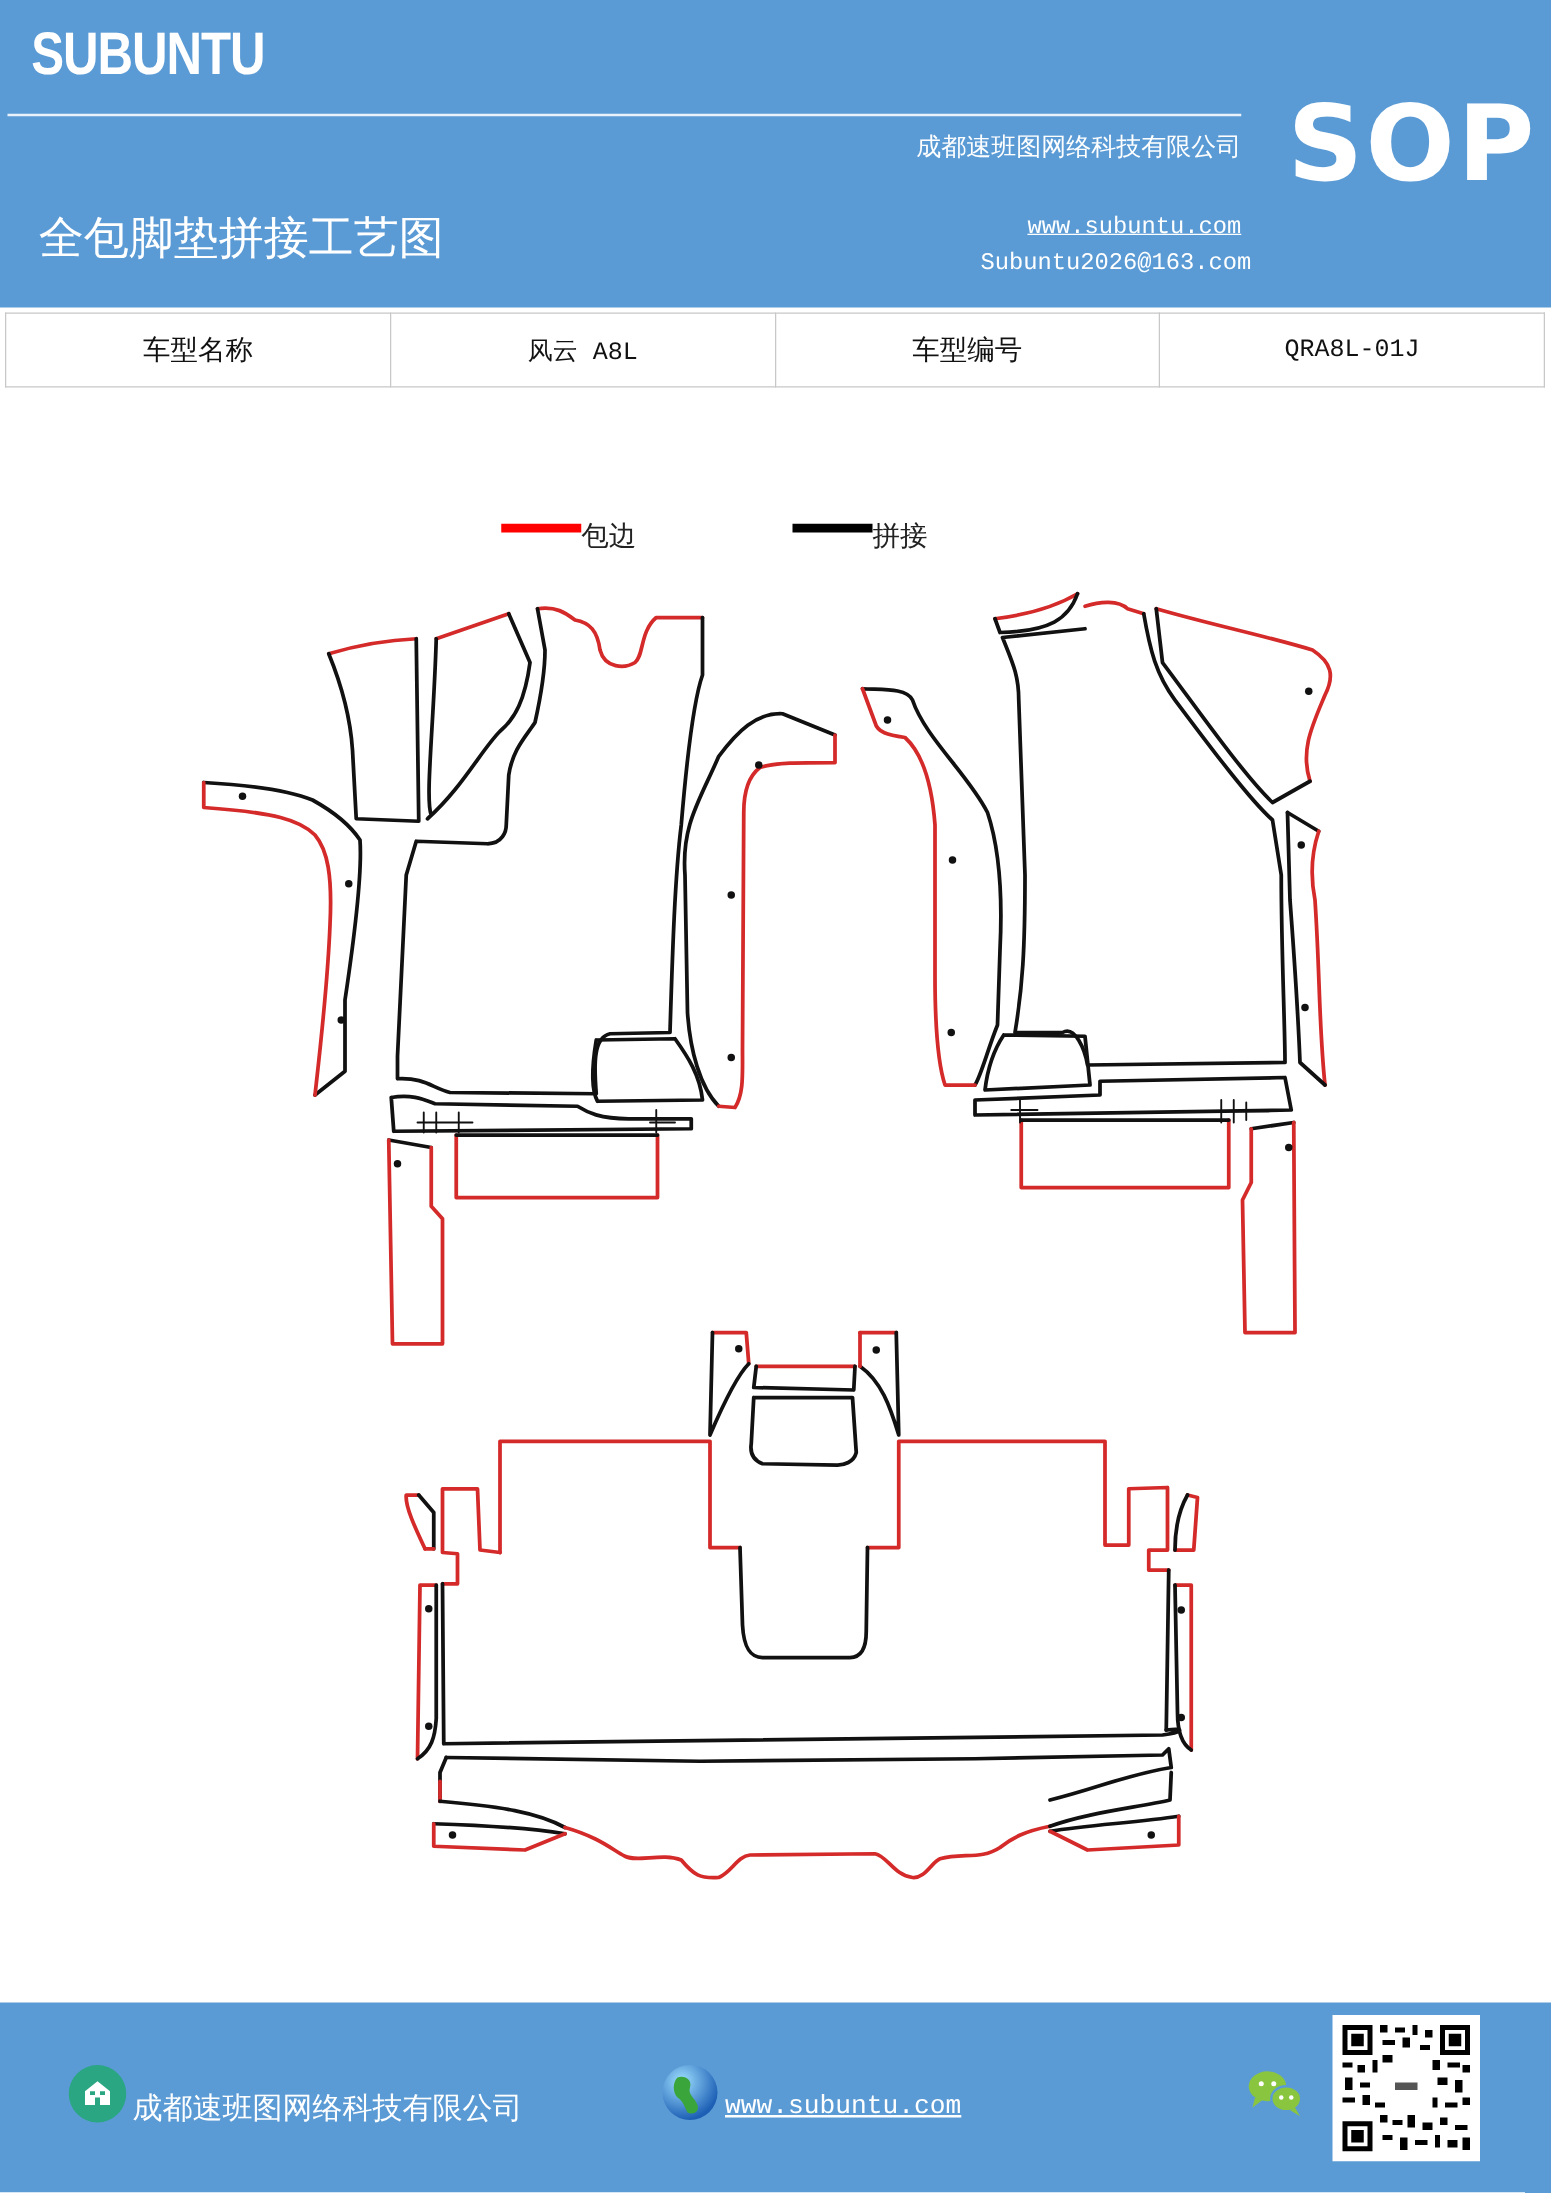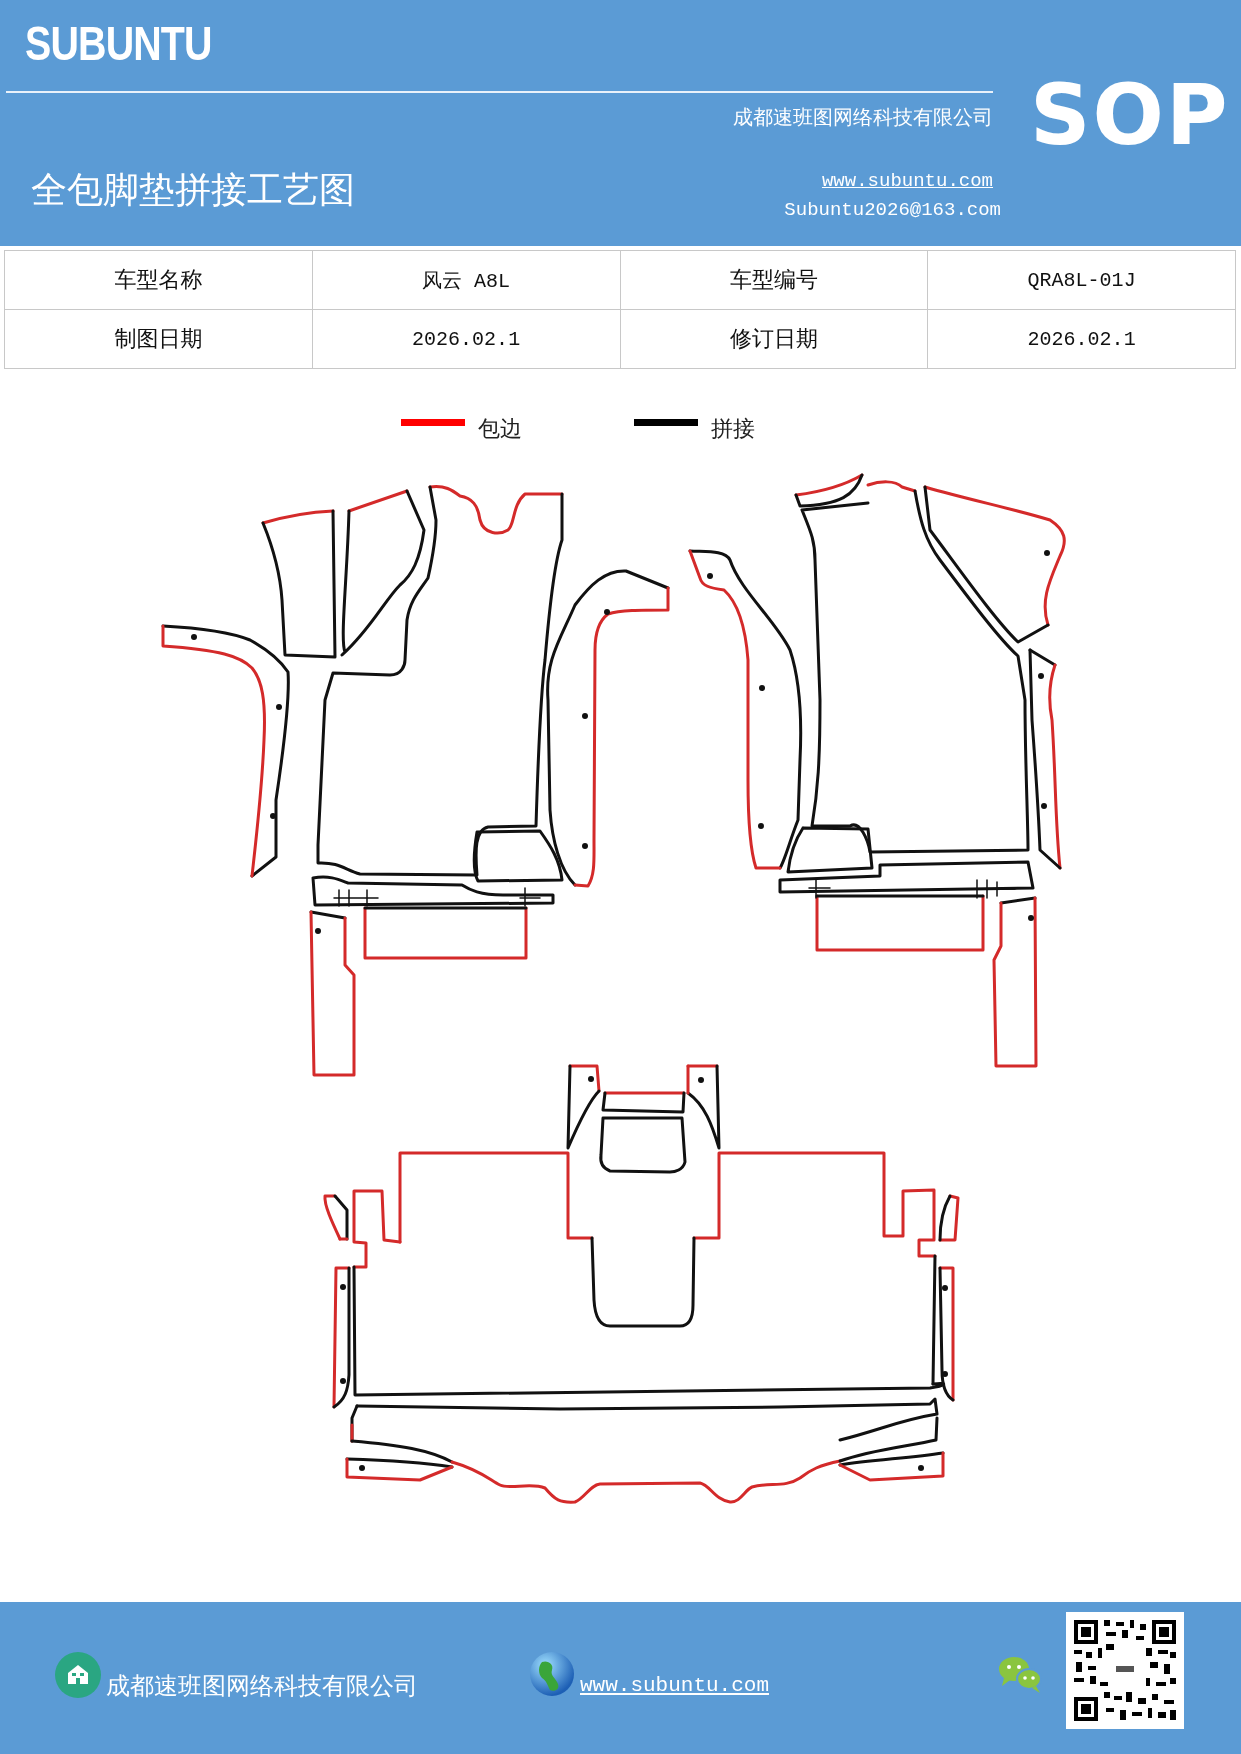--- a/index.html
+++ b/index.html
@@ -11,21 +11,21 @@
   .sop{position:absolute;left:1030px;top:66px;font-family:"DejaVu Sans",sans-serif;font-weight:bold;font-size:84px;color:#fff;letter-spacing:2px;}
   .doc-title{position:absolute;left:31px;top:146px;font-family:"DejaVu Serif",serif;font-size:36px;color:#fff;margin-top:20px;}
   .web-top{position:absolute;right:248px;top:170px;font-family:"Liberation Mono",monospace;font-size:19px;color:#fff;text-decoration:underline;}
   .mail-top{position:absolute;right:240px;top:199px;font-family:"Liberation Mono",monospace;font-size:19px;color:#fff;}
   table.info{position:absolute;left:4px;top:250px;width:1232px;border-collapse:collapse;}
   table.info td{border:1px solid #c8c8c8;height:56px;text-align:center;vertical-align:middle;width:25%;color:#111;}
   td.lbl{font-family:"DejaVu Sans",sans-serif;font-size:22px;}
   td.val{font-family:Liberation Mono, monospace;font-size:20px;}
   .legend{position:absolute;top:400px;display:flex;align-items:center;}
   .legend .swatch{width:64px;height:7px;}
-  .legend .lab{font-family:"DejaVu Sans",sans-serif;font-size:22px;color:#222;margin-left:13px;margin-top:14px;}
+  .legend .lab{font-family:"DejaVu Sans",sans-serif;font-size:22px;color:#222;margin-top:14px;}
   svg.diagram{position:absolute;left:0;top:440px;}
   .footer{position:absolute;left:0;top:1602px;width:1241px;height:152px;background:#5b9bd5;}
   .f-company{position:absolute;left:106px;top:1670px;font-family:"DejaVu Serif",serif;font-size:24px;color:#fff;}
   .f-web{position:absolute;left:580px;top:1674px;font-family:"Liberation Mono",monospace;font-size:21px;color:#fff;text-decoration:underline;}
   .f-icon{position:absolute;}
   .qr{position:absolute;left:1066px;top:1612px;width:118px;height:117px;background:#fff;}
 </style>
 </head>
 <body>
 
@@ -38,26 +38,20 @@
 <div class="web-top">www.subuntu.com</div>
 <div class="mail-top">Subuntu2026@163.com</div>
 
 <table class="info">
   <tbody>
       <tr>
     <td class="lbl">车型名称</td>
     <td class="val">风云 A8L</td>
     <td class="lbl">车型编号</td>
     <td class="val">QRA8L-01J</td>
-  </tr>
-  <tr>
-    <td class="lbl">制图日期</td>
-    <td class="val">2026.02.1</td>
-    <td class="lbl">修订日期</td>
-    <td class="val">2026.02.1</td>
   </tr>
 </tbody>
   </table>
 
 <div class="legend" style="left:401px;">
   <div class="swatch" style="background:#ff0000;"></div>
   <div class="lab">包边</div>
 </div>
 <div class="legend" style="left:634px;">
   <div class="swatch" style="background:#000;"></div>

